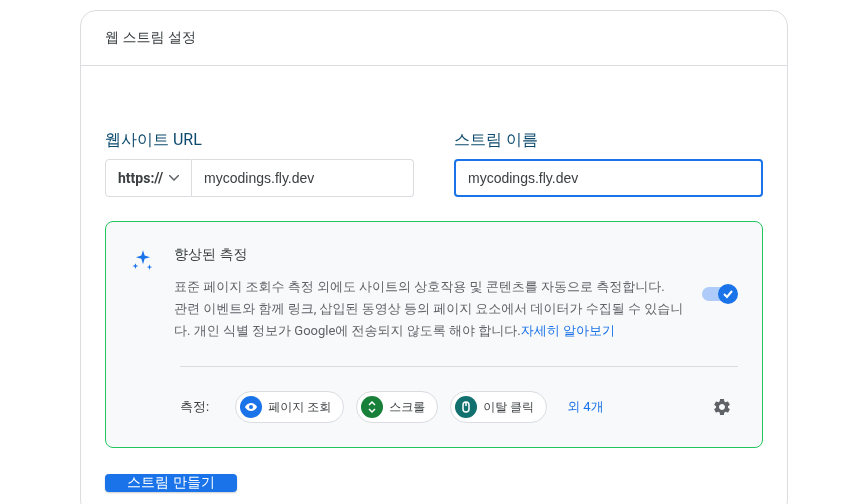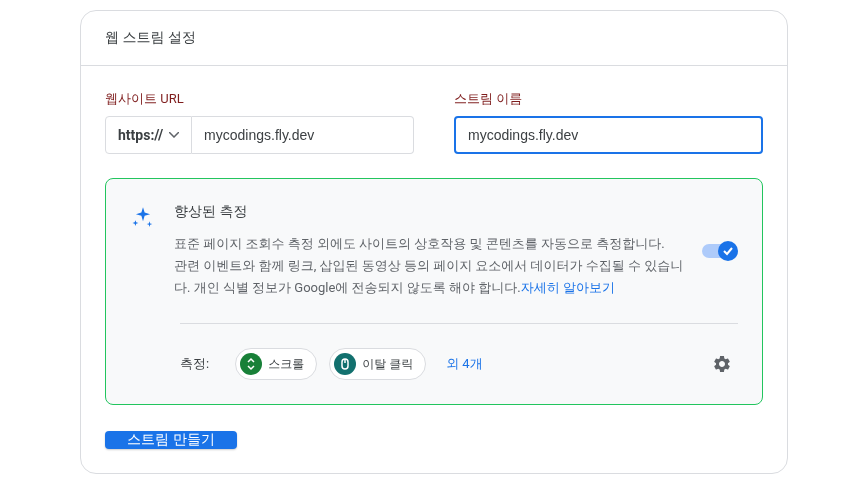--- a/index.html
+++ b/index.html
@@ -31,23 +31,24 @@
     .form-row {
       display: flex;
       gap: 40px;
       margin-bottom: 24px;
     }
     .form-group {
       flex: 1;
     }
     .form-label {
       display: block;
-      font-size: 13px;
-      color: #7f1d1d;
+      font-size: 16px;
+      color: #0c4a6e;
       margin-bottom: 8px;
+      margin-top: 40px;
     }
     .url-group {
       display: flex;
     }
     .protocol-select {
       display: flex;
       align-items: center;
       border: 1px solid #dadce0;
       border-radius: 4px 0 0 4px;
       padding: 10px 12px;
@@ -273,20 +274,28 @@
             </div>
           </div>
         </div>
       </div>
 
       <hr class="divider">
 
       <div class="measure-row">
         <span class="measure-label">측정:</span>
 
+        <span class="chip">
+          <span class="chip-icon chip-icon-blue">
+            <svg width="14" height="14" viewBox="0 0 14 14" fill="#fff">
+                <path d="M7 3 C3 3 1 7 1 7 S3 11 7 11 S13 7 13 7 S11 3 7 3 Z M7 9 A2 2 0 1 1 7 5 A2 2 0 1 1 7 9 Z"></path>
+              </svg>
+          </span>
+          <span>페이지 조회</span>
+        </span>
 
         <span class="chip">
           <span class="chip-icon chip-icon-green">
             <svg width="14" height="14" viewBox="0 0 14 14" fill="none" stroke="#fff" stroke-width="1.5">
                 <path d="M4 5 L7 2 L10 5 M4 9 L7 12 L10 9"></path>
               </svg>
           </span>
           <span>스크롤</span>
         </span>
 

